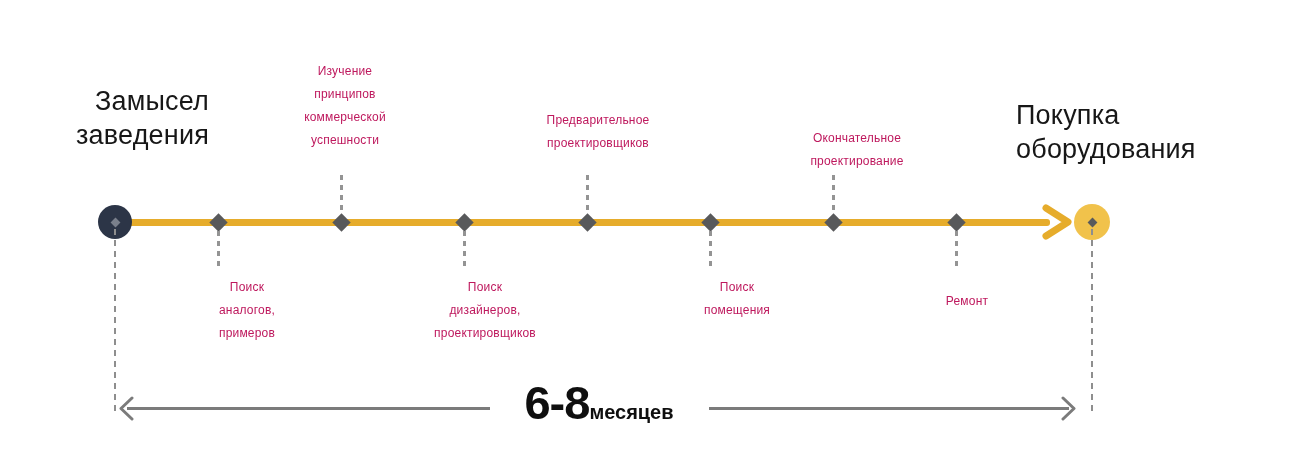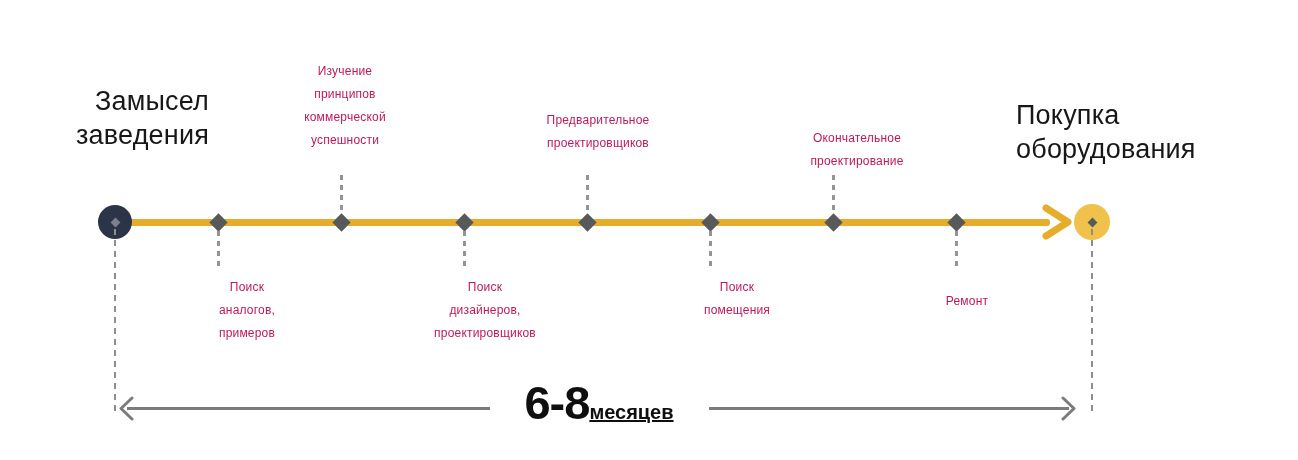--- a/index.html
+++ b/index.html
@@ -55,21 +55,21 @@
   .bl-line{position:absolute;left:127px;top:407px;width:363px;height:3px;background:#7B7B7B;}
   .br-line{position:absolute;left:709px;top:407px;width:360px;height:3px;background:#7B7B7B;}
   .head{position:absolute;top:396px;}
   .head.left{left:118px;}
   .head.right{left:1061px;}
   .duration{
     position:absolute;left:487px;top:379px;width:224px;
     display:flex;align-items:baseline;justify-content:center;color:#0f0f0f;
   }
   .duration .num{font-size:47px;font-weight:800;letter-spacing:-1px;line-height:1;}
-  .duration .unit{font-size:20px;font-weight:700;line-height:1;text-decoration:underline;}
+  .duration .unit{font-size:20px;font-weight:700;line-height:1;}
 </style>
 </head>
 <body>
 
 <div class="canvas">
 
   <div class="biglabel zamysel">Замысел
 заведения</div>
   <div class="biglabel pokupka">Покупка
 оборудования</div>

